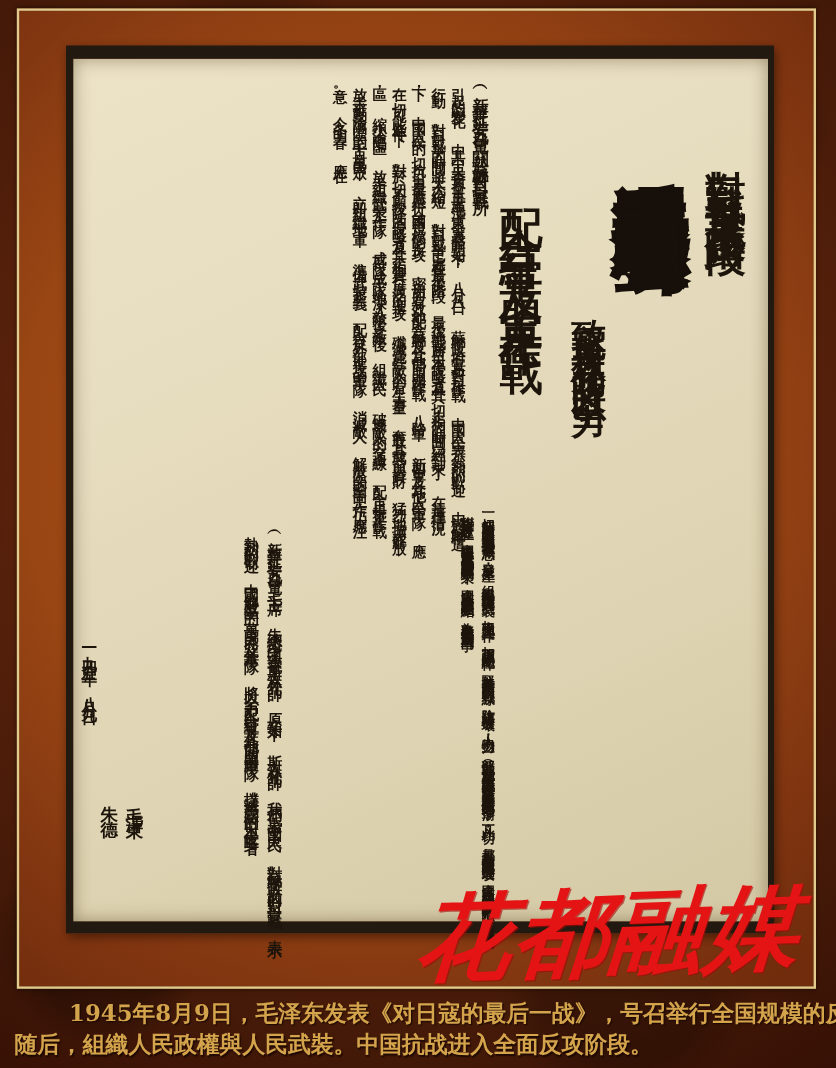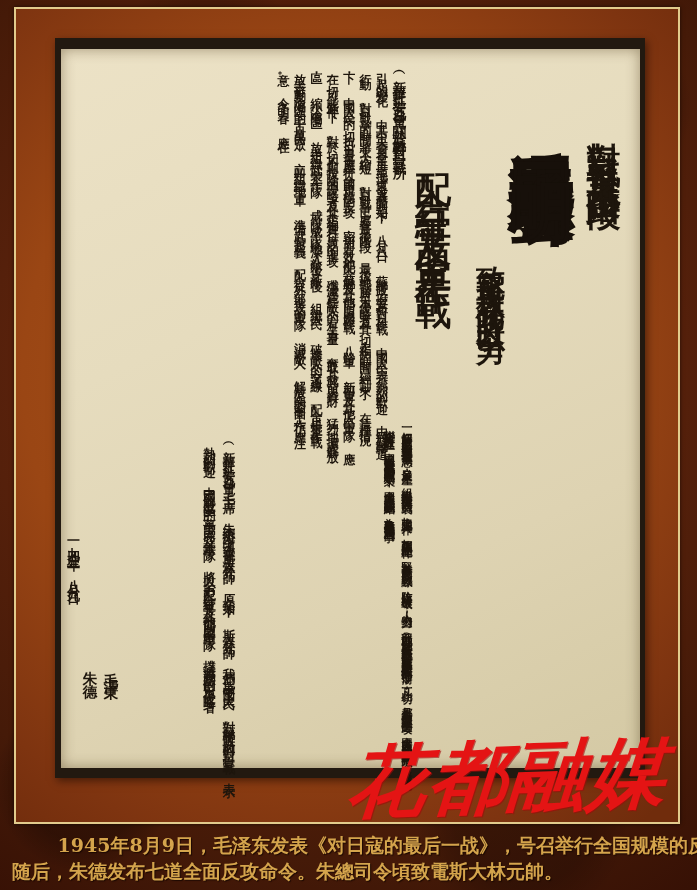--- a/index.html
+++ b/index.html
@@ -90,16 +90,16 @@
 
     <div class="v sig-mao">毛澤東</div>
 
     <div class="v sig-zhu">朱德</div>
   </div>
 
   <div class="watermark">花都融媒</div>
 
   <div class="caption">
     <div class="l1">1945年8月9日，毛泽东发表《对日寇的最后一战》，号召举行全国规模的反攻。</div>
-    <div class="l2">随后，朱德发布七道全面反攻命令。朱總司令頃致電斯大林元帥。</div>
+    <div class="l2">随后，組織人民政權與人民武裝。中国抗战进入全面反攻阶段。</div>
   </div>
 
 </div>
 
 </body></html>

